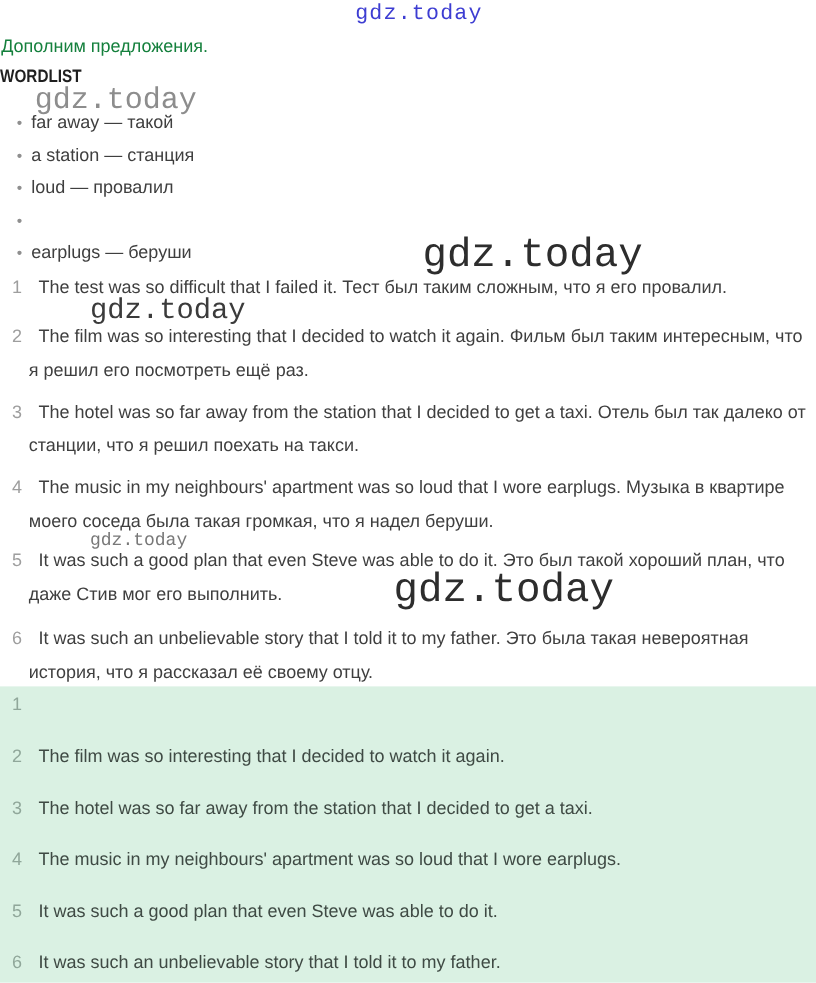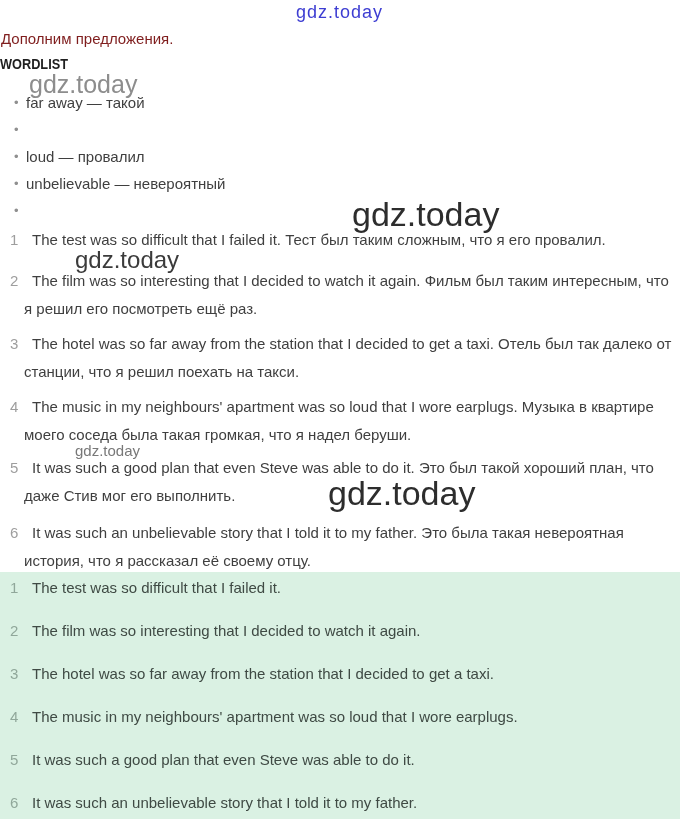--- a/index.html
+++ b/index.html
@@ -12,37 +12,37 @@
     overflow: hidden;
     color: #414141;
   }
 
   
   .wm {
     position: absolute;
     white-space: nowrap;
     line-height: 1.15;
     pointer-events: none;
-    font-family: Liberation Sans, sans-serif;
+    font-family: Liberation Mono, monospace;
   }
   .wm-top    { left: 296px; top: 2px;   font-size: 18px; color: #3d3dd2; letter-spacing: 1px; }
   .wm-gray   { left: 29px;  top: 70px;  font-size: 25px; color: #8d8d8d; }
   .wm-big1   { left: 352px; top: 195px; font-size: 34px; color: #2d2d2d; }
   .wm-mid1   { left: 75px;  top: 246px; font-size: 24px; color: #3b3b3b; }
   .wm-small1 { left: 75px;  top: 442px; font-size: 15px; color: #787878; }
   .wm-big2   { left: 328px; top: 474px; font-size: 34px; color: #2d2d2d; }
   .wm-mid2   { left: 52px;  top: 638px; font-size: 24px; color: #333a36; }
   .wm-big3   { left: 486px; top: 723px; font-size: 34px; color: #21262a; }
 
   
   .intro {
     position: absolute;
     left: 1px; top: 30px;
     font-size: 15px;
-    color: #7f1d1d;
+    color: #15803d;
   }
   .wordlist-heading {
     position: absolute;
     left: 0; top: 55px;
     font-size: 15px;
     font-weight: 700;
     color: #1f1f1f;
     transform: scaleX(0.85);
     transform-origin: 0 50%;
     white-space: nowrap;
@@ -137,24 +137,24 @@
 <span class="wm wm-small1">gdz.today</span>
 <span class="wm wm-big2">gdz.today</span>
 <span class="wm wm-mid2">gdz.today</span>
 <span class="wm wm-big3">gdz.today</span>
 
 <div class="intro">Дополним предложения.</div>
 
 <div class="wordlist-heading">WORDLIST</div>
 <ul class="wordlist">
   <li><span class="bullet">•</span><span>far away — такой</span></li>
+  <li><span class="bullet">•</span><span>a station — станция</span></li>
+  <li><span class="bullet">•</span><span>loud — провалил</span></li>
   <li><span class="bullet">•</span></li>
-  <li><span class="bullet">•</span><span>loud — провалил</span></li>
-  <li><span class="bullet">•</span><span>unbelievable — невероятный</span></li>
-  <li><span class="bullet">•</span></li>
+  <li><span class="bullet">•</span><span>earplugs — беруши</span></li>
 </ul>
 
 <ol class="tasks">
   <li>
       <span class="num">1</span>
       <span class="txt">The test was so difficult that I failed it. Тест был таким сложным, что я его провалил.</span>
     </li>
   <li>
       <span class="num">2</span>
       <span class="txt">The film was so interesting that I decided to watch it again. Фильм был таким интересным, что я решил его посмотреть ещё раз.</span>
@@ -172,20 +172,20 @@
       <span class="txt">It was such a good plan that even Steve was able to do it. Это был такой хороший план, что даже Стив мог его выполнить.</span>
     </li>
   <li>
       <span class="num">6</span>
       <span class="txt">It was such an unbelievable story that I told it to my father. Это была такая невероятная история, что я рассказал её своему отцу.</span>
     </li>
 </ol>
 
 <div class="answers">
   <ol>
-    <li><span class="num">1</span><span>The test was so difficult that I failed it.</span></li>
+    <li><span class="num">1</span></li>
     <li><span class="num">2</span><span>The film was so interesting that I decided to watch it again.</span></li>
     <li><span class="num">3</span><span>The hotel was so far away from the station that I decided to get a taxi.</span></li>
     <li><span class="num">4</span><span>The music in my neighbours' apartment was so loud that I wore earplugs.</span></li>
     <li><span class="num">5</span><span>It was such a good plan that even Steve was able to do it.</span></li>
     <li><span class="num">6</span><span>It was such an unbelievable story that I told it to my father.</span></li>
   </ol>
 </div>
 
 </body></html>

